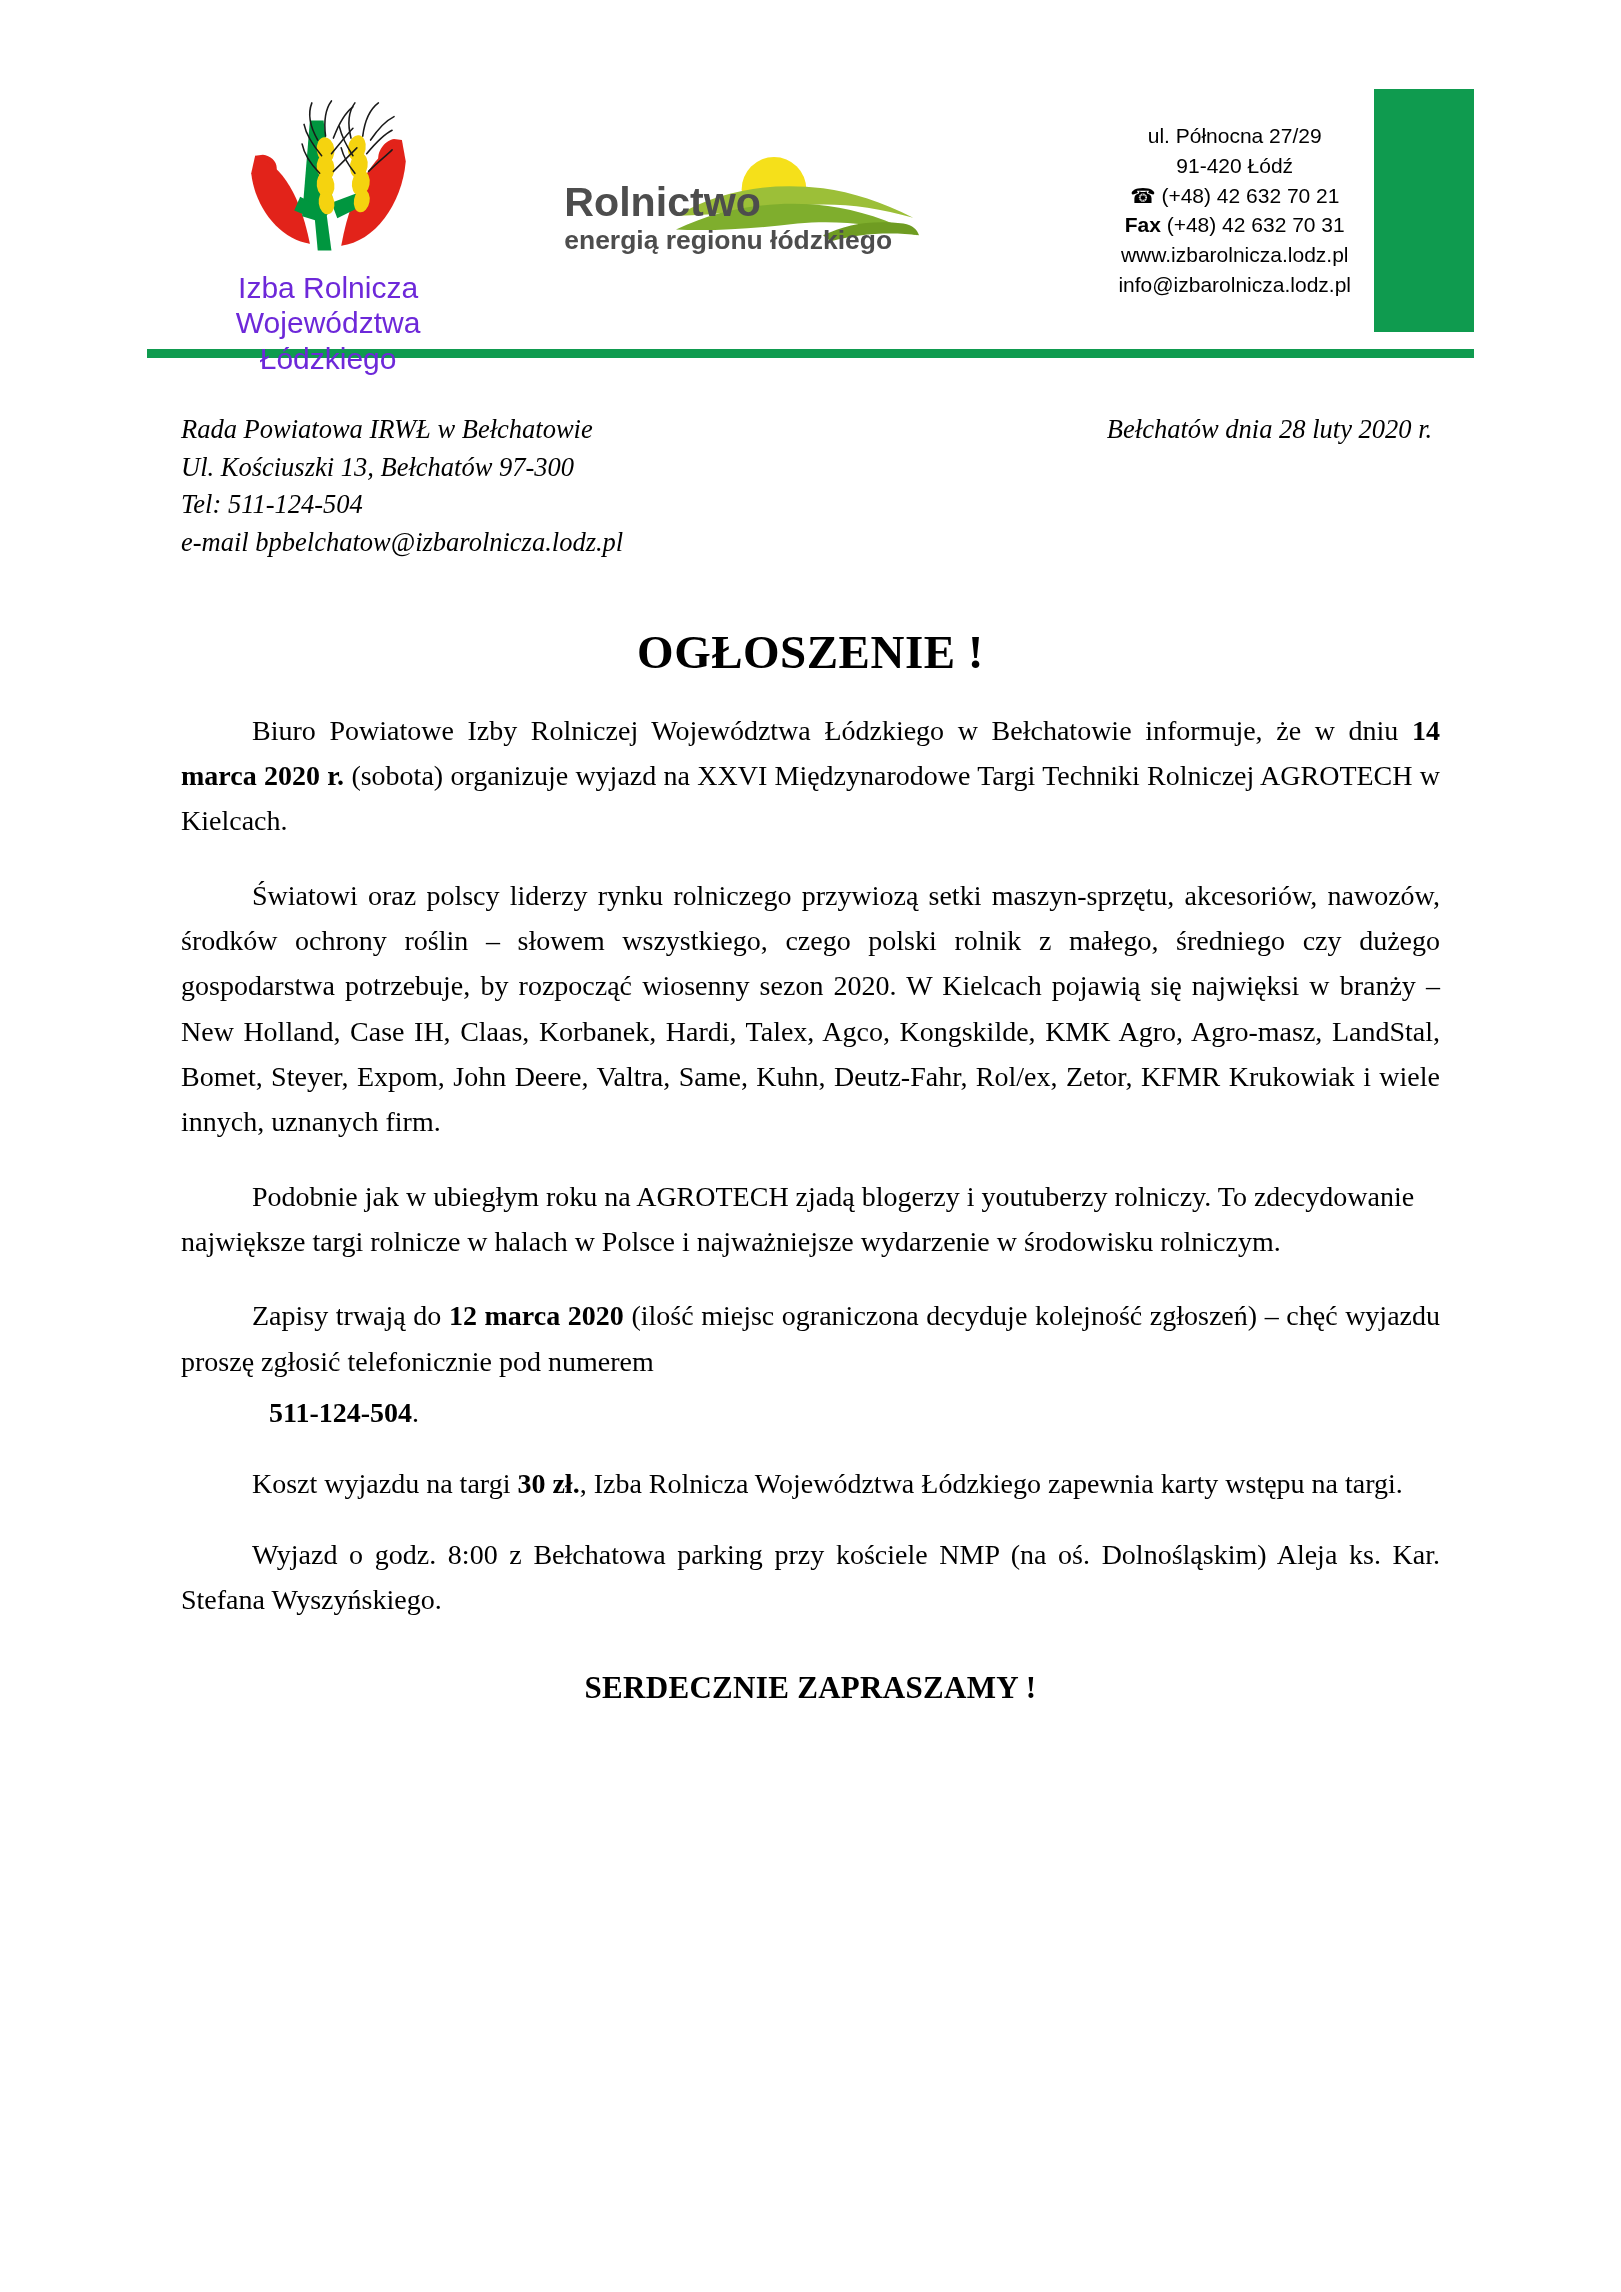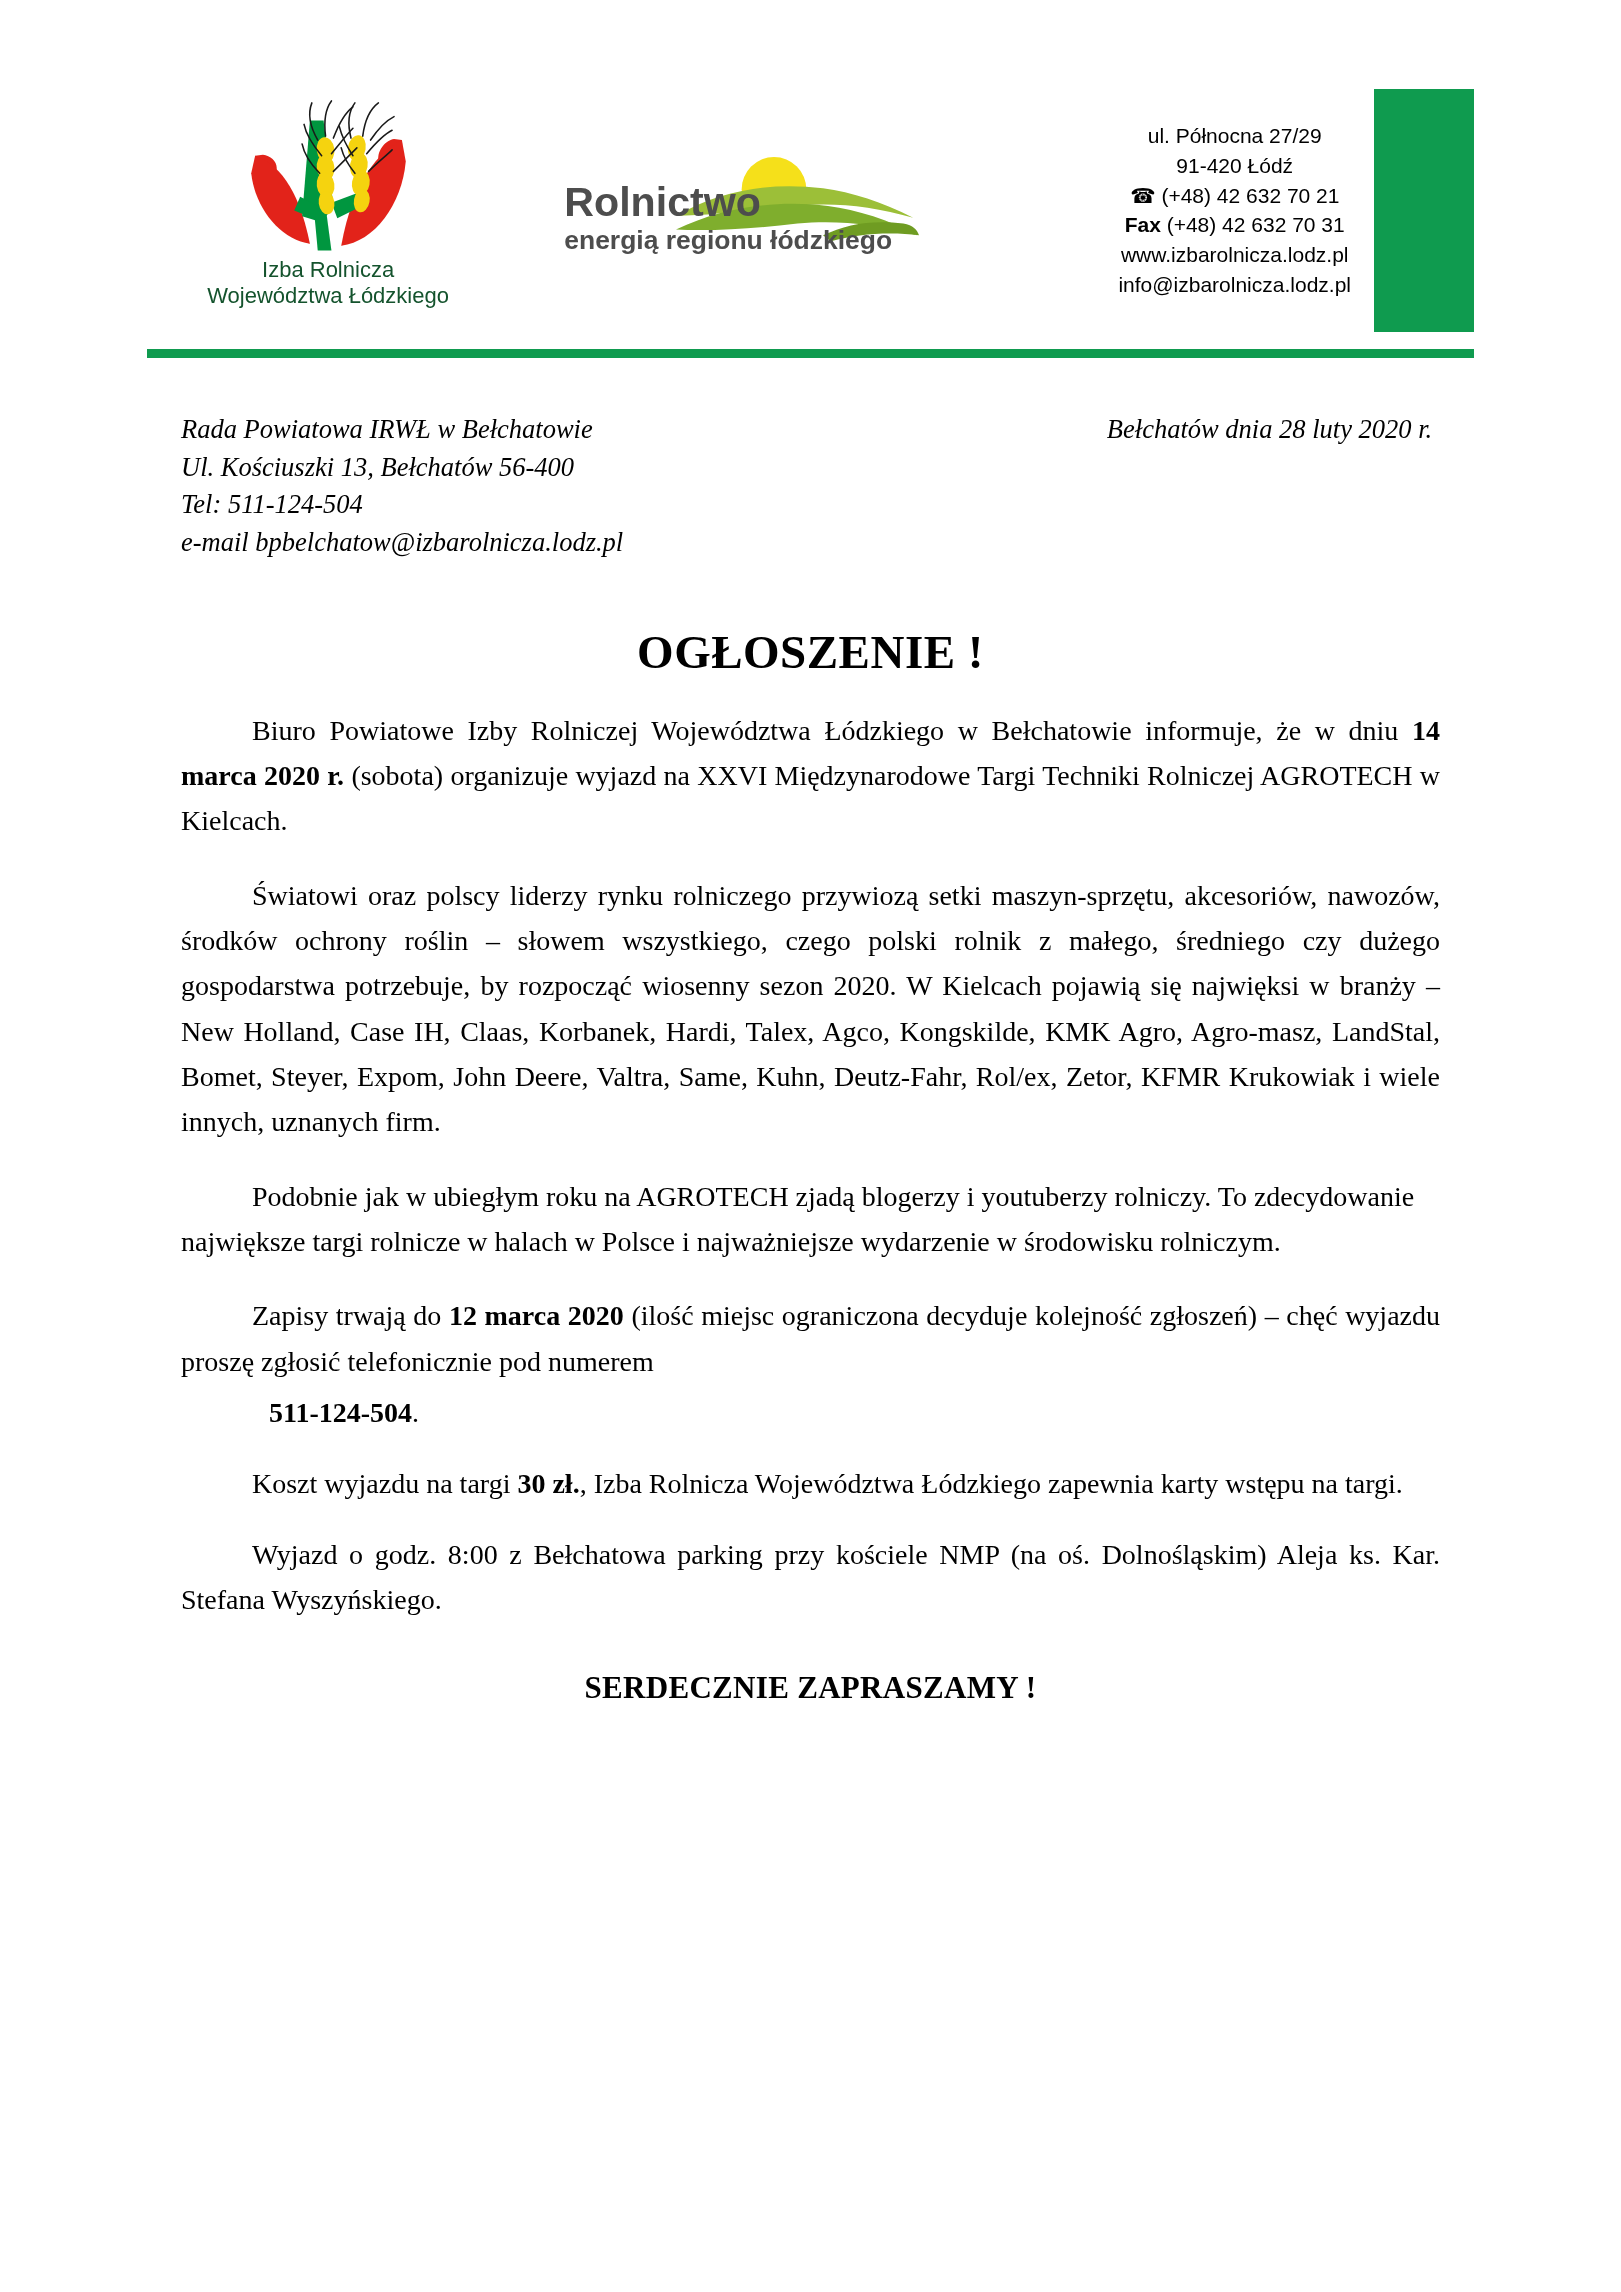--- a/index.html
+++ b/index.html
@@ -37,24 +37,24 @@
     width: 323px;
     text-align: center;
   }
   .logo-mark {
     width: 225px;
     height: 172px;
     margin: 0 auto;
     display: block;
   }
   .logo-words {
-    margin-top: 6px;
+    margin-top: 19px;
     font-family: "Liberation Sans", "DejaVu Sans", sans-serif;
-    color: #14532d;
-    font-size: 22px;
+    color: #6d28d9;
+    font-size: 30px;
     line-height: 1.18;
     font-weight: 400;
   }
   .logo-words .ln2 { letter-spacing: 0px; }
 
   .rolnictwo-block {
     position: absolute;
     left: 382px;
     top: 71px;
     width: 392px;
@@ -239,21 +239,21 @@
       <div>www.izbarolnicza.lodz.pl</div>
       <div>info@izbarolnicza.lodz.pl</div>
     </div>
   </div>
 
   <div class="content">
 
     <div class="meta-row">
       <div class="meta-left">
         <div>Rada Powiatowa IRWŁ w Bełchatowie</div>
-        <div>Ul. Kościuszki 13, Bełchatów 56-400</div>
+        <div>Ul. Kościuszki 13, Bełchatów 97-300</div>
         <div>Tel: 511-124-504</div>
         <div>e-mail bpbelchatow@izbarolnicza.lodz.pl</div>
       </div>
       <div class="meta-date">Bełchatów dnia  28 luty  2020 r.</div>
     </div>
 
     <h1 class="doc-title">OGŁOSZENIE !</h1>
 
     <p class="body-par"><span>Biuro Powiatowe Izby Rolniczej Województwa Łódzkiego w Bełchatowie informuje, że w dniu </span><b class="em">14 marca 2020 r.</b><span> (sobota) organizuje wyjazd na XXVI Międzynarodowe Targi Techniki Rolniczej AGROTECH w Kielcach.</span></p>
 

